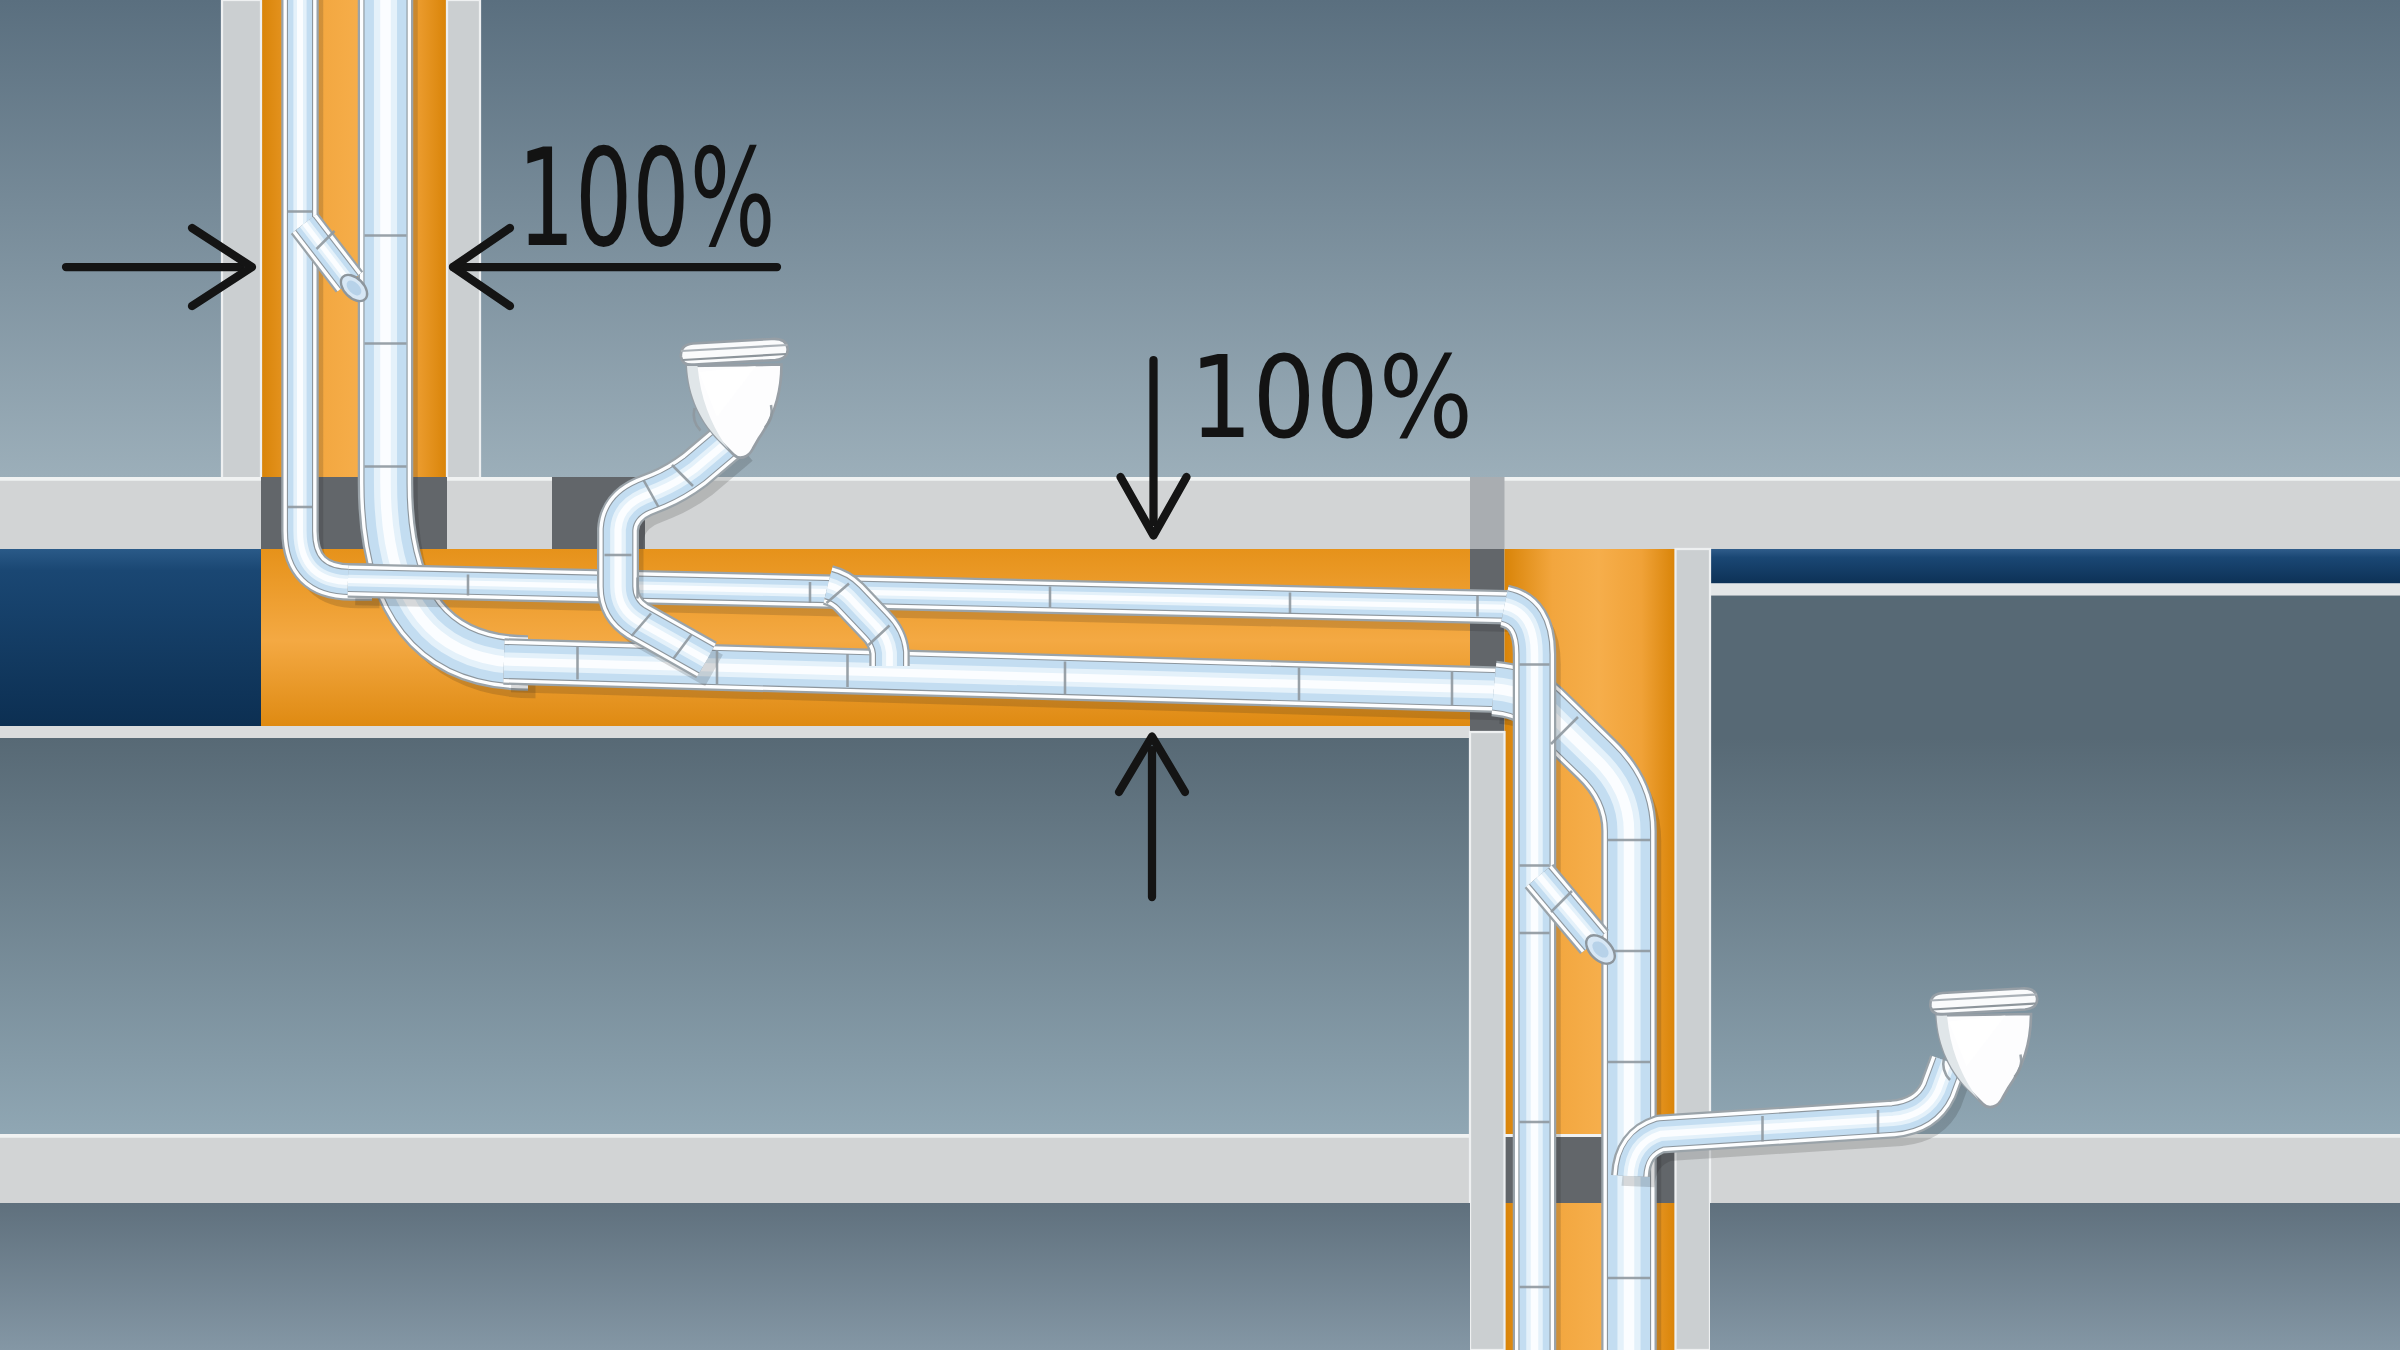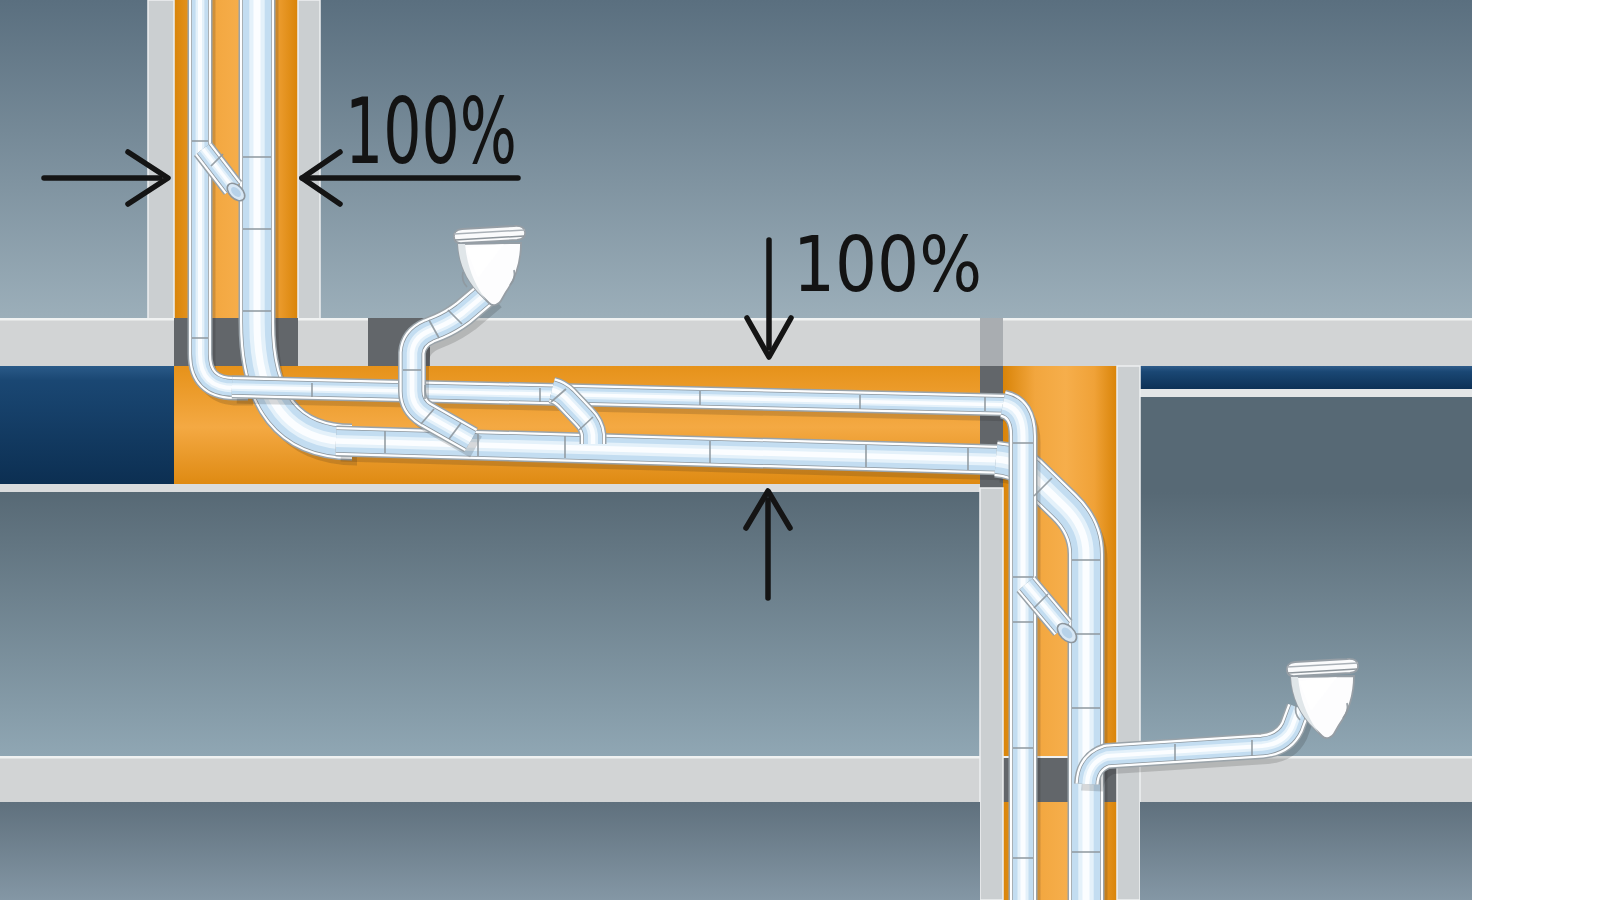--- a/index.html
+++ b/index.html
@@ -1,16 +1,16 @@
 <!DOCTYPE html>
 <html><head>
 <meta charset="utf-8">
 <style>
   html,body{margin:0;padding:0;background:#ffffff;}
-  .stage{position:relative;width:1472px;height:900px;overflow:hidden;}
+  .stage{position:relative;width:1600px;height:900px;overflow:hidden;}
   svg{display:block;width:1600px;height:900px;}
   text.dim{font-family:"DejaVu Sans", sans-serif; fill:#131313;}
   #pipes use{fill:none;stroke-linejoin:round;stroke-linecap:butt;}
   .tick{stroke:#8f989f;stroke-width:1.7;opacity:.9;fill:none;}
   .strip{stroke:#eef0f1;stroke-width:1.5;}
   .arrow{stroke:#141414;stroke-width:5.5;fill:none;stroke-linecap:round;stroke-linejoin:round;}
 </style>
 </head>
 <body>
 

